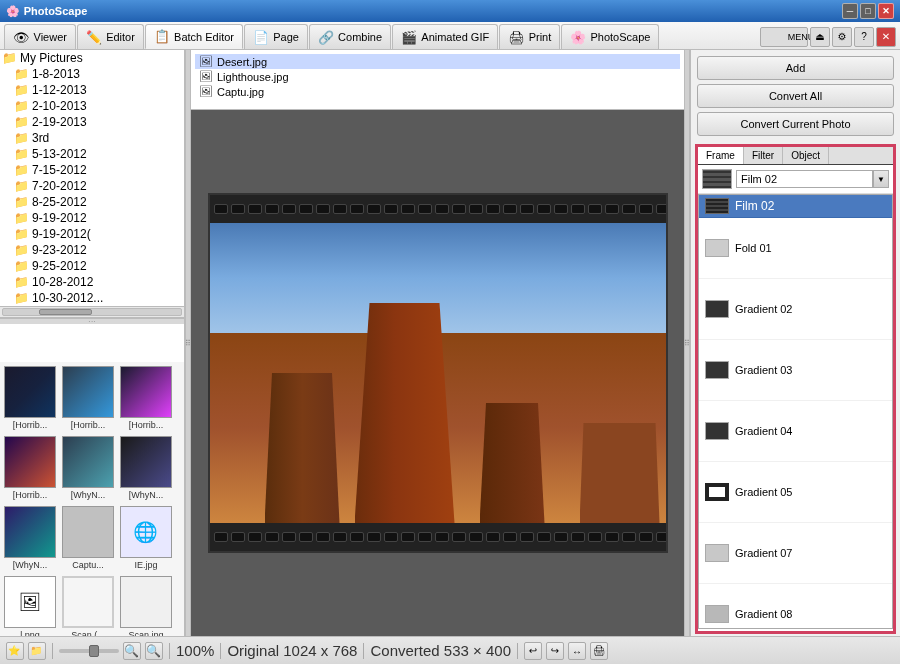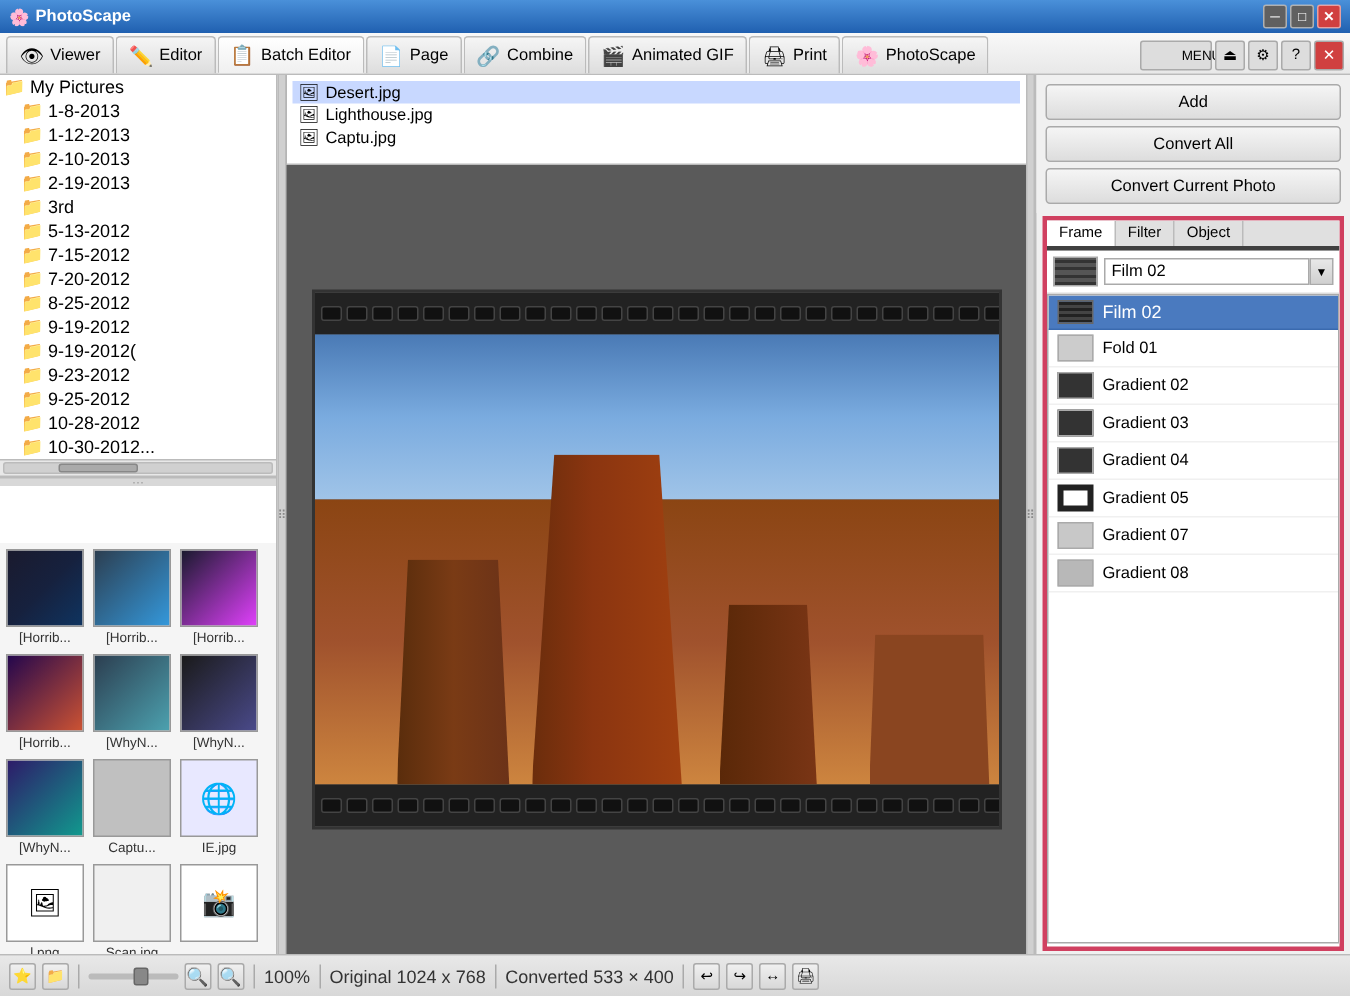--- a/index.html
+++ b/index.html
@@ -253,21 +253,21 @@
       background: white;
       display: flex;
       flex-direction: column;
       overflow: hidden;
     }
 
     
     .frame-tabs {
       display: flex;
       background: #e0e0e0;
-      border-bottom: 3px solid #404040;
+      border-bottom: 1px solid #404040;
     }
     .frame-tab {
       padding: 3px 8px;
       font-size: 10px;
       cursor: pointer;
       border-right: 1px solid #bbb;
     }
     .frame-tab.active { background: white; }
 
     
@@ -290,21 +290,21 @@
     
     .frame-list {
       flex: 1;
       overflow-y: auto;
       font-size: 11px;
     }
     .frame-item {
       display: flex;
       align-items: center;
       gap: 6px;
-      padding: 3px 6px;
+      padding: 21px 6px;
       cursor: pointer;
       border-bottom: 1px solid #f0f0f0;
     }
     .frame-thumb {
       width: 24px; height: 18px;
       border: 1px solid #aaa;
       flex-shrink: 0;
     }
     .frame-thumb.dark { background: #333; }
     .frame-thumb.medium { background: #888; }
@@ -336,21 +336,21 @@
       border-radius: 2px;
       display: flex; align-items: center; justify-content: center;
       font-size: 10px;
       cursor: pointer;
     }
     .status-separator {
       width: 1px; height: 16px;
       background: #aaa;
       margin: 0 2px;
     }
-    .status-text { color: #333; font-size: 12px; }
+    .status-text { color: #333; font-size: 15px; }
     .zoom-slider {
       width: 60px; height: 4px;
       background: #bbb;
       border-radius: 2px;
       position: relative;
     }
 
     
     .custom-scroll {
       overflow-y: scroll;
@@ -557,20 +557,24 @@
         <div class="thumb-img" style="background: #c0c0c0;"></div>
         <div class="thumb-label">Captu...</div>
       </div>
       <div class="thumb-item">
         <div class="thumb-img" style="background: #e8e8ff; display:flex; align-items:center; justify-content:center; font-size:20px;">🌐</div>
         <div class="thumb-label">IE.jpg</div>
       </div>
       <div class="thumb-item">
         <div class="thumb-img" style="background: white; display:flex; align-items:center; justify-content:center; font-size:18px;">🖼</div>
         <div class="thumb-label">l.png</div>
+      </div>
+      <div class="thumb-item">
+        <div class="thumb-img" style="background: #f5f5f5; border: 2px solid #ccc;"></div>
+        <div class="thumb-label">Scan (...</div>
       </div>
       <div class="thumb-item">
         <div class="thumb-img" style="background: #f0f0f0;"></div>
         <div class="thumb-label">Scan.jpg</div>
       </div>
       <div class="thumb-item">
         <div class="thumb-img" style="background: white; display:flex; align-items:center; justify-content:center; font-size:18px;">📸</div>
 
       </div>
     </div>

